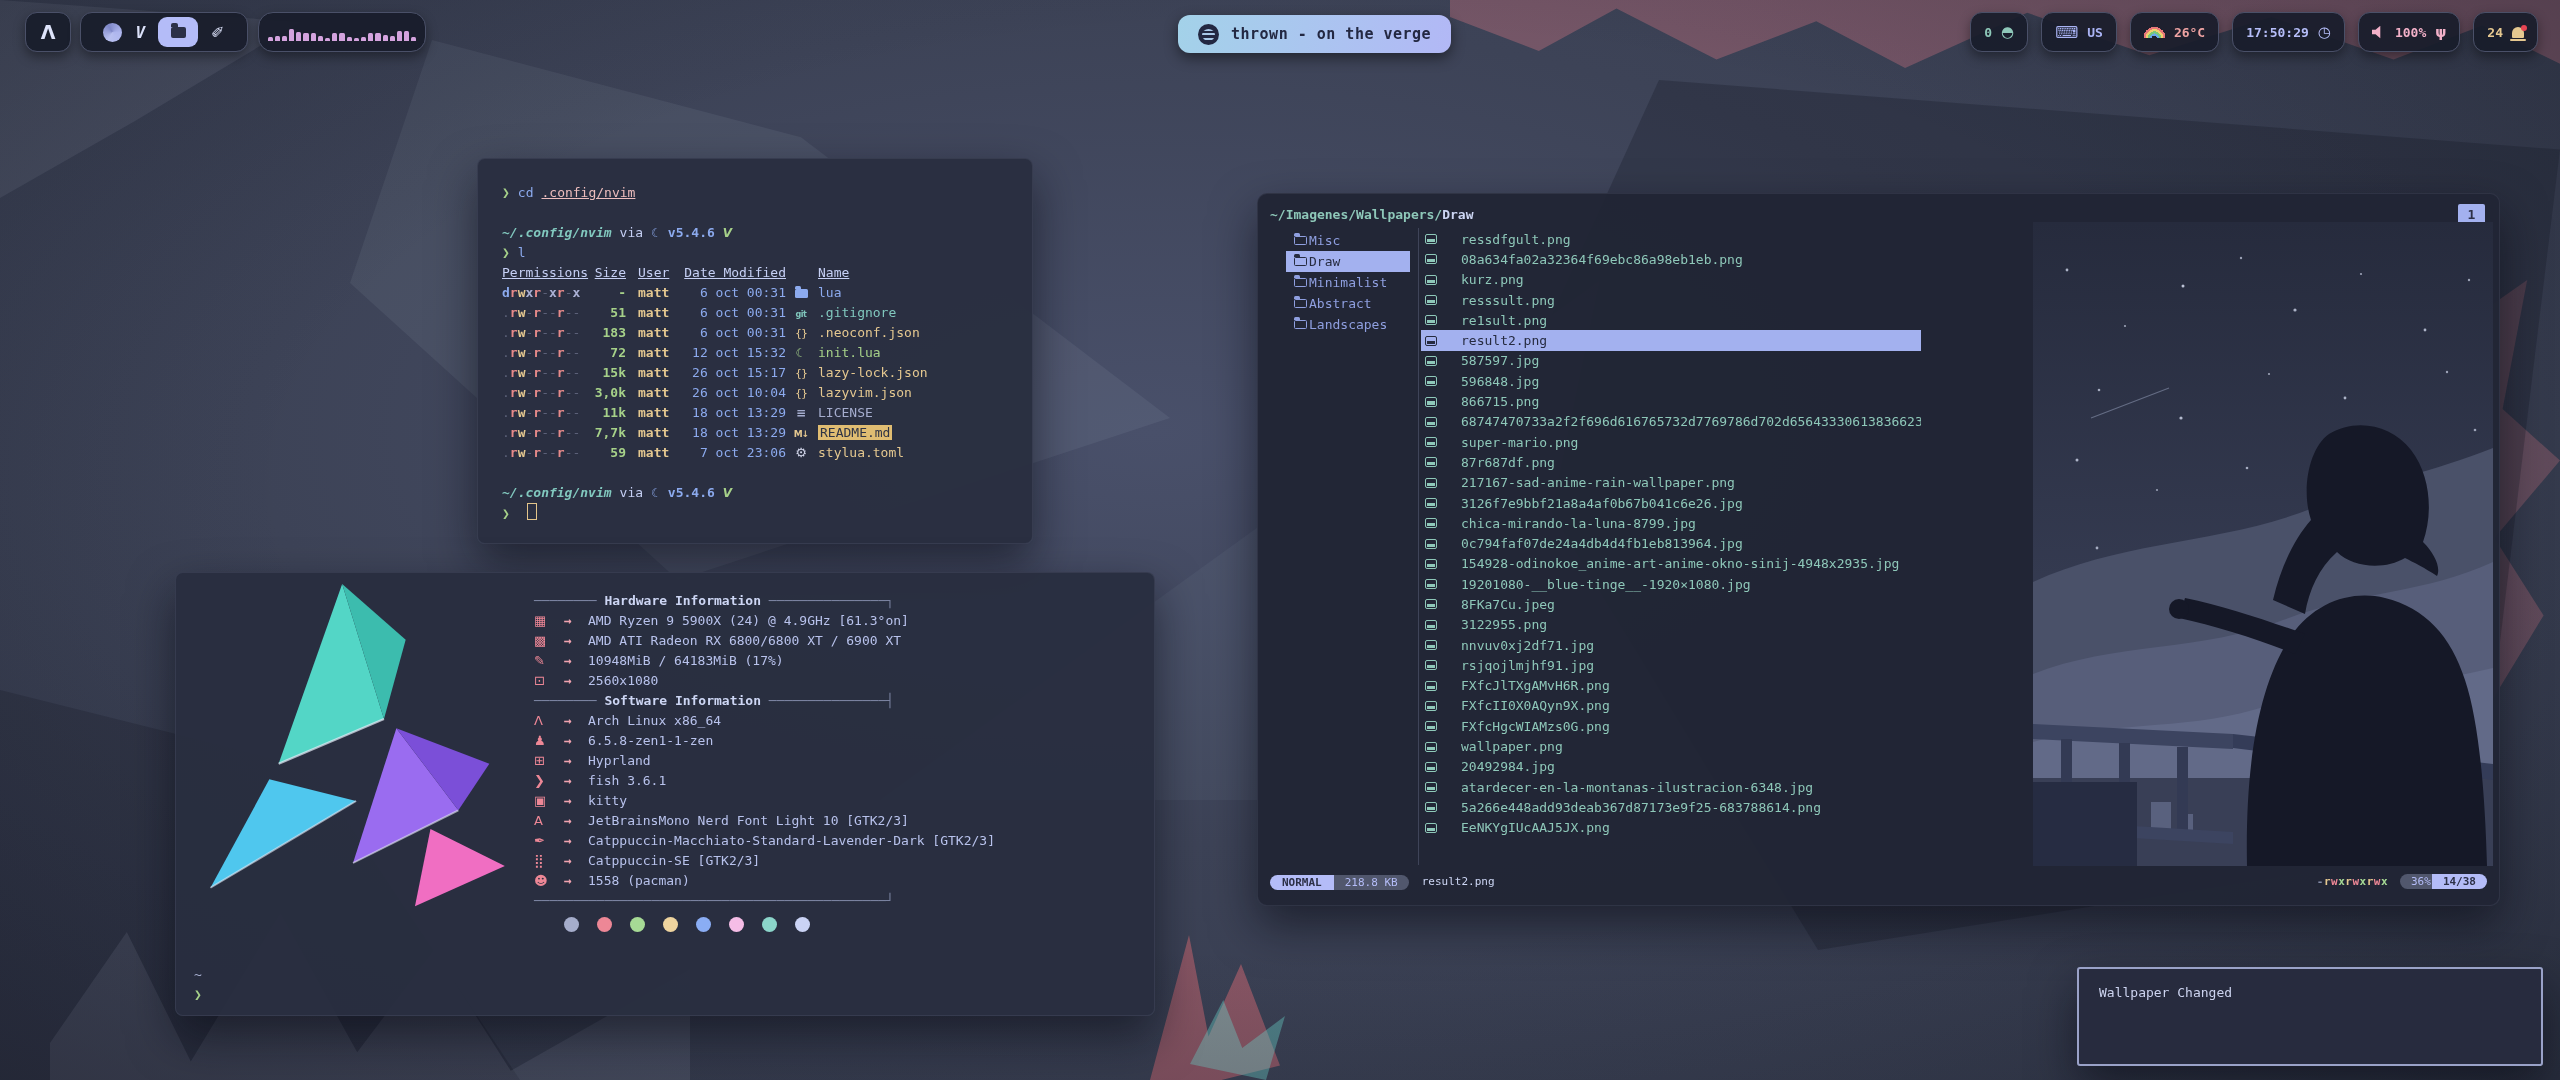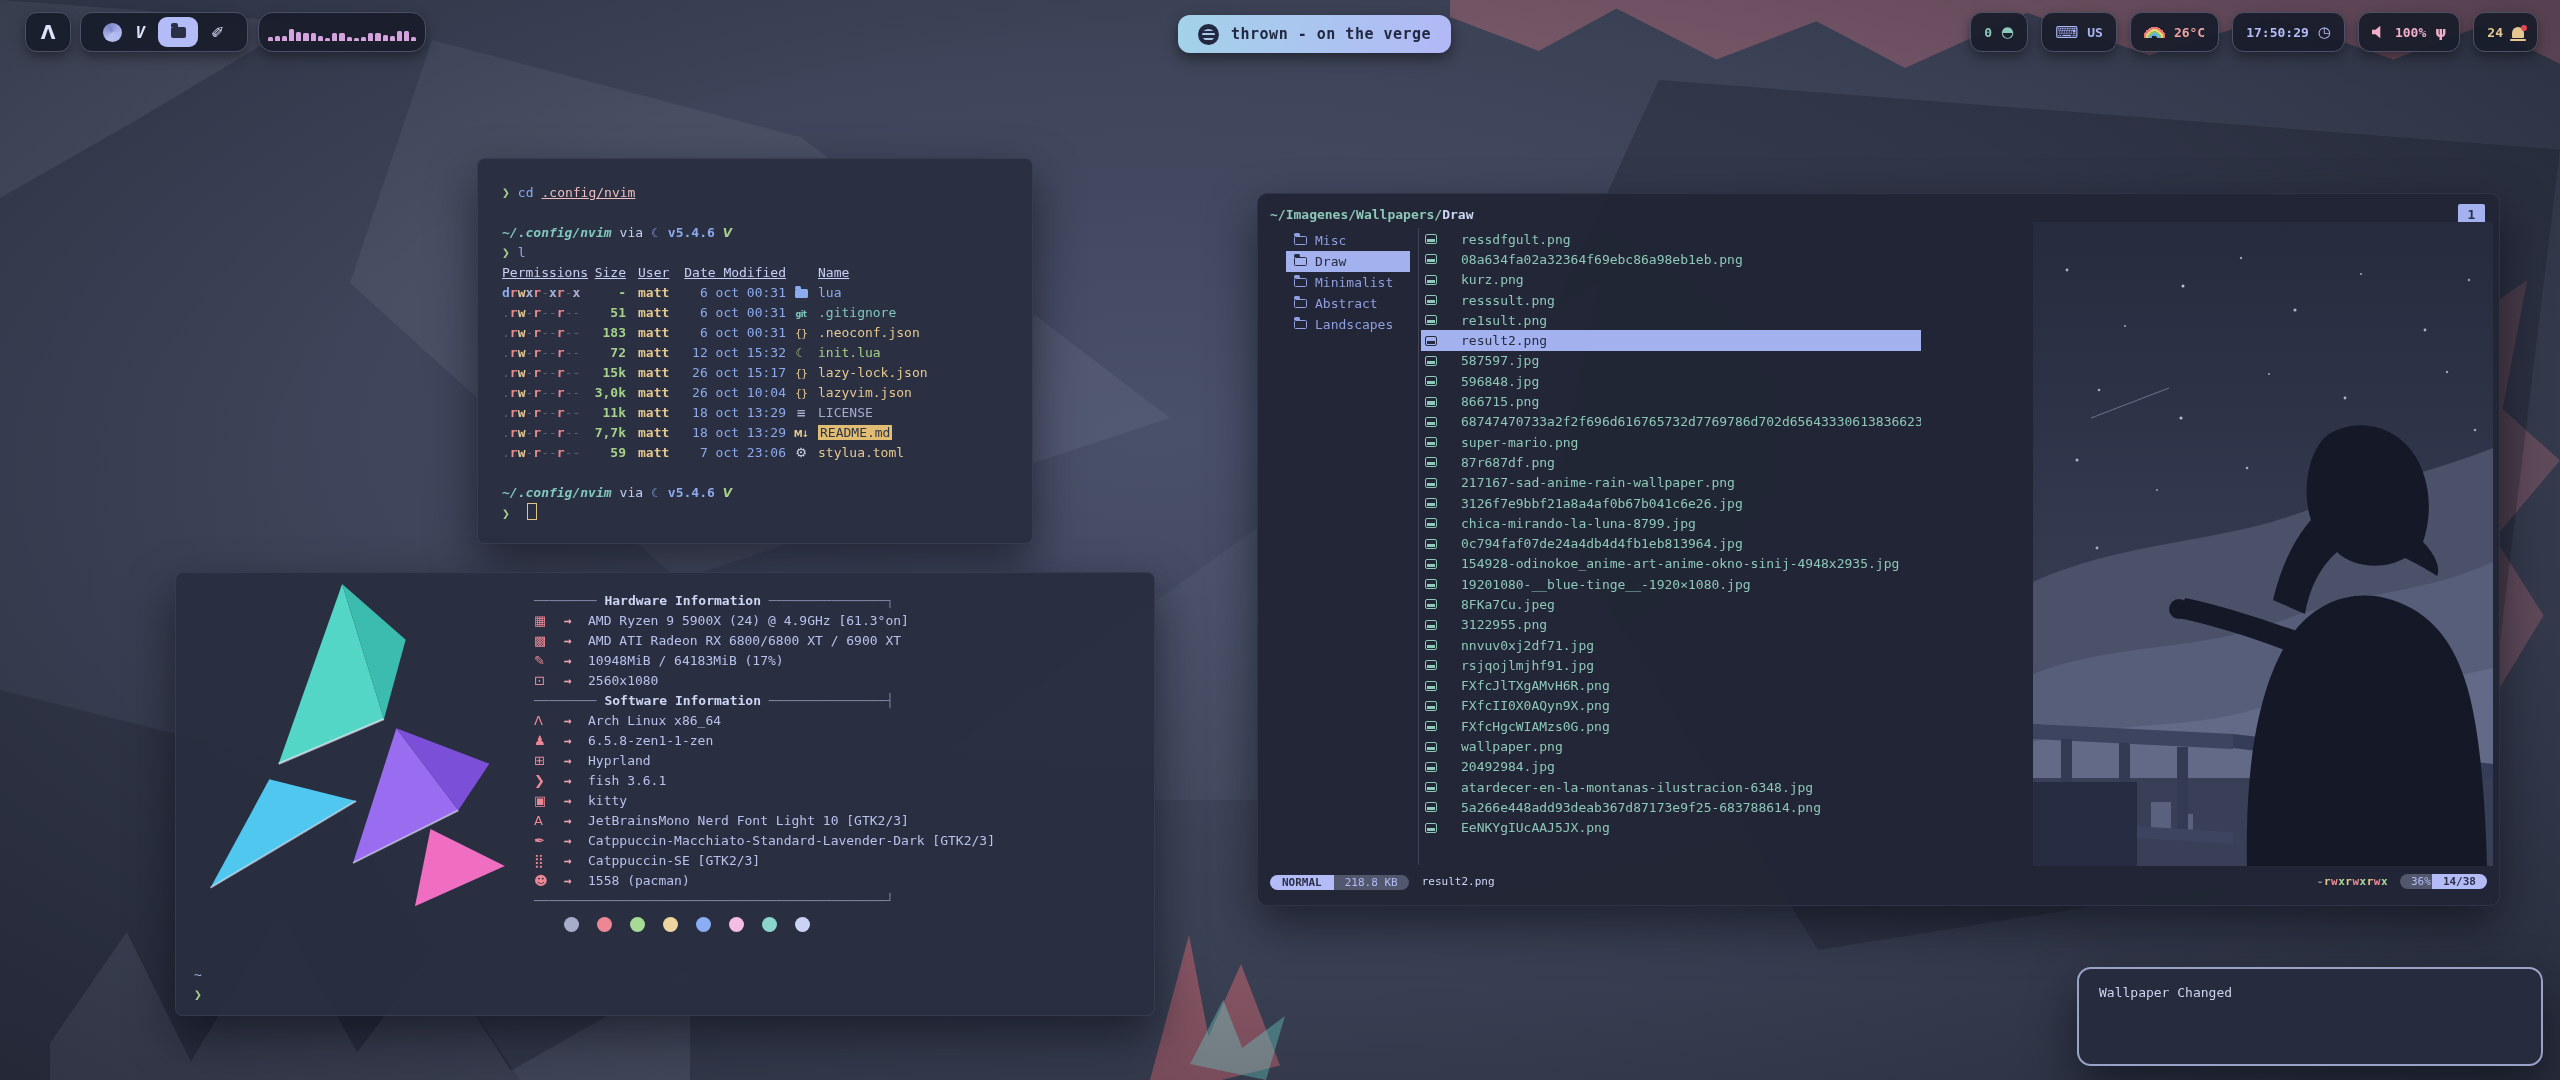--- a/index.html
+++ b/index.html
@@ -124,21 +124,21 @@
   .fp-dir{color:#a5adce;} .fp-sym{color:#a6d189;font-weight:bold;}
 
   
   .yazi{left:1257px;top:193px;width:1243px;height:713px;background:rgba(33,37,53,.97);
     border-radius:10px;font-size:13px;color:#8ec8b9;overflow:hidden;}
   .y-path{position:absolute;left:12px;top:13px;font-weight:bold;}
   .y-path .pfx{color:#8ec8b9;} .y-path .cur{color:#cdd6f4;}
   .y-tab{position:absolute;right:14px;top:10px;width:27px;height:21px;background:#a3b1ef;color:#2c3047;
     display:flex;align-items:center;justify-content:center;border-radius:2px;font-weight:bold;}
   .y-side{position:absolute;left:28px;top:36px;width:124px;}
-  .side-item{height:21px;display:flex;align-items:center;gap:8px;color:#8f9fe0;padding-left:8px;}
+  .side-item{height:21px;display:flex;align-items:center;gap:2px;color:#8f9fe0;padding-left:8px;}
   .side-item.sel{background:#a3b1ef;color:#262b40;}
   .open-folder-icon{width:13px;height:9px;background:transparent;border:1.4px solid currentColor;border-radius:1.5px;position:relative;display:inline-block;box-sizing:border-box;}
   .open-folder-icon::before{content:"";position:absolute;top:-4px;left:-1px;width:6px;height:3px;background:currentColor;border-radius:1.5px 1.5px 0 0;}
   .vline{position:absolute;top:34px;bottom:40px;width:1px;background:#3f4459;}
   .vl1{left:160px;} 
   .y-list{position:absolute;left:163px;top:35px;width:500px;}
   .file-row{height:20.3px;display:flex;align-items:center;gap:24px;padding-left:4px;white-space:pre;overflow:hidden;width:496px;}
   .file-row.sel{background:#a3b1ef;color:#262b40;}
   .image-icon{width:12px;height:10px;border:1.2px solid currentColor;border-radius:2px;position:relative;display:inline-block;box-sizing:border-box;flex:none;}
   .image-icon::after{content:"";position:absolute;left:1px;right:1px;bottom:1px;height:38%;background:currentColor;}
@@ -147,21 +147,21 @@
   .mode{background:#b4bcf8;color:#2c3047;font-weight:bold;padding:1px 12px;border-radius:10px 0 0 10px;}
   .fsize{background:#51576d;color:#b4bcf8;padding:1px 11px;border-radius:0 10px 10px 0;}
   .fname{color:#cdd6f4;margin-left:13px;}
   .y-status .right{margin-left:auto;display:flex;align-items:center;gap:12px;}
   .permstr{font-weight:bold;letter-spacing:.5px;}
   .pct{background:#51576d;color:#b4bcf8;padding:1px 11px;border-radius:10px 0 0 10px;margin-top:16px;}
   .pos{background:#b4bcf8;color:#2c3047;font-weight:bold;padding:1px 11px;border-radius:0 10px 10px 0;margin-left:-10px;}
 
   
   .notification{left:2077px;top:967px;width:466px;height:99px;background:rgba(39,43,62,.97);
-    border:2px solid #9aa2c8;border-radius:14px;padding:14px 20px;z-index:6;
+    border:2px solid #9aa2c8;border-radius:3px;padding:14px 20px;z-index:6;
     font-size:13px;line-height:19px;color:#b9bfd9;}
   .n-title{color:#cdd4f0;margin-bottom:2px;}
   .n-body{word-break:break-all;}
 </style>
 </head>
 <body>
 
 <div>
   <div class="shard sh1"></div>
   <div class="shard sh2"></div>

